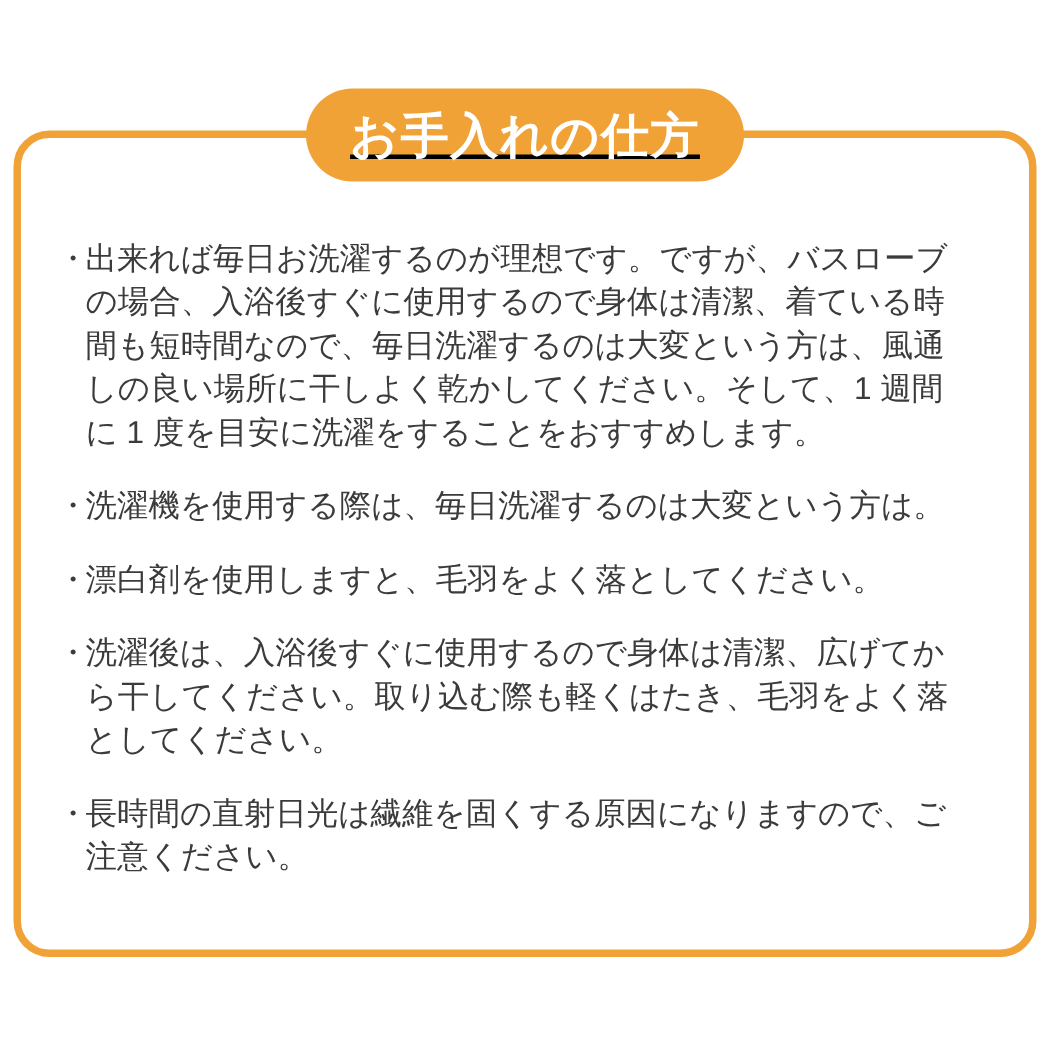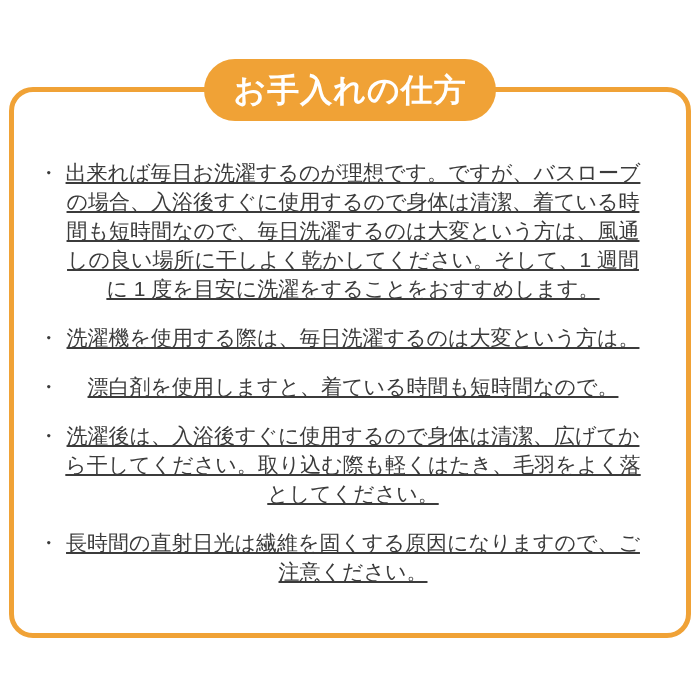--- a/index.html
+++ b/index.html
@@ -32,20 +32,21 @@
   
   .title-pill{
     position:absolute;
     left:50%;top:59px;
     transform:translateX(-50%);
     width:292px;height:62px;
     background:var(--accent);
     border-radius:31px;
     display:flex;align-items:center;justify-content:center;
     z-index:2;
+    text-decoration:underline;
   }
   .title-pill .title{
     color:var(--title-text);
     font-size:32px;
     font-weight:bold;
     letter-spacing:1px;
     line-height:1;
     white-space:nowrap;
   }
   
@@ -66,24 +67,23 @@
   }
   .care-list li:last-child{margin-bottom:0;}
   .bullet{
     flex:none;
     width:19px;
     color:var(--body-text);
   }
   .item-text{
     flex:none;
     width:592px;
-    text-align:center;
+    text-align:left;
     word-break:normal;
     line-break:strict;
-    text-decoration:underline;
   }
 </style>
 </head>
 <body>
 
 <div class="page">
 
   <div class="care-box"></div>
 
   <div class="title-pill">
@@ -94,21 +94,21 @@
     <li>
       <span class="bullet">・</span>
       <span class="item-text">出来れば毎日お洗濯するのが理想です。ですが、バスローブの場合、入浴後すぐに使用するので身体は清潔、着ている時間も短時間なので、毎日洗濯するのは大変という方は、風通しの良い場所に干しよく乾かしてください。そして、1 週間に 1 度を目安に洗濯をすることをおすすめします。</span>
     </li>
     <li>
       <span class="bullet">・</span>
       <span class="item-text">洗濯機を使用する際は、毎日洗濯するのは大変という方は。</span>
     </li>
     <li>
       <span class="bullet">・</span>
-      <span class="item-text">漂白剤を使用しますと、着ている時間も短時間なので。</span>
+      <span class="item-text">漂白剤を使用しますと、毛羽をよく落としてください。</span>
     </li>
     <li>
       <span class="bullet">・</span>
       <span class="item-text">洗濯後は、入浴後すぐに使用するので身体は清潔、広げてから干してください。取り込む際も軽くはたき、毛羽をよく落としてください。</span>
     </li>
     <li>
       <span class="bullet">・</span>
       <span class="item-text">長時間の直射日光は繊維を固くする原因になりますので、ご注意ください。</span>
     </li>
   </ul>

